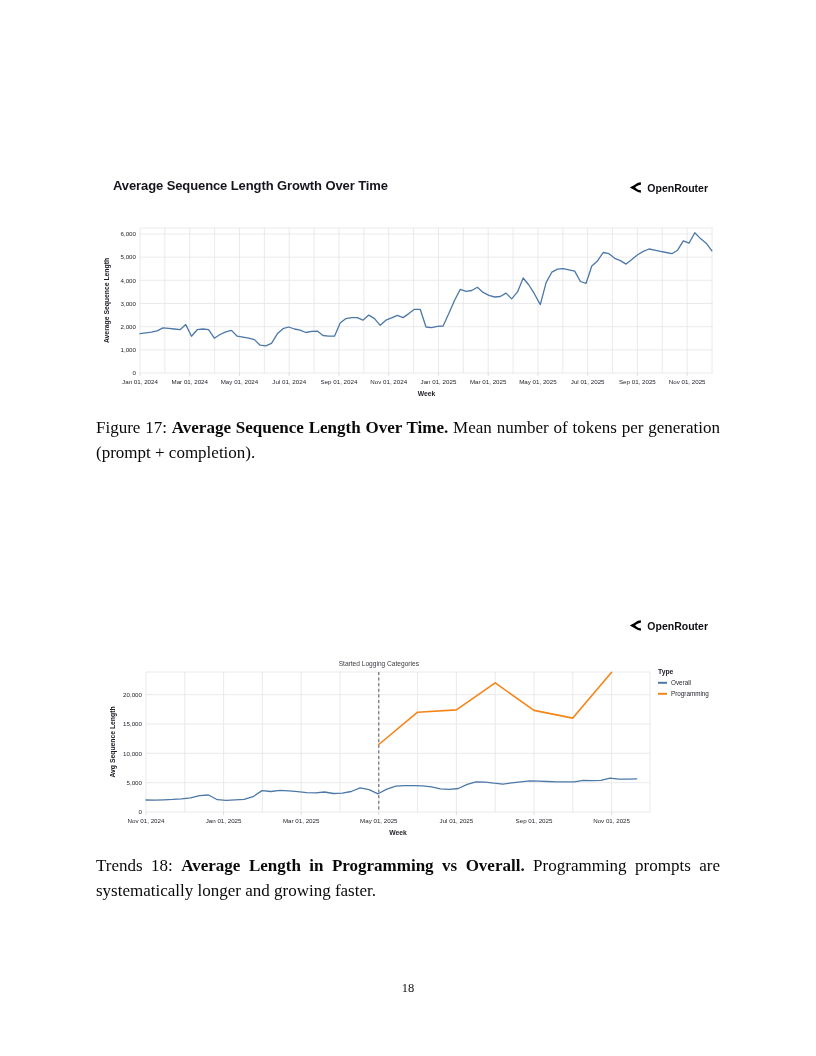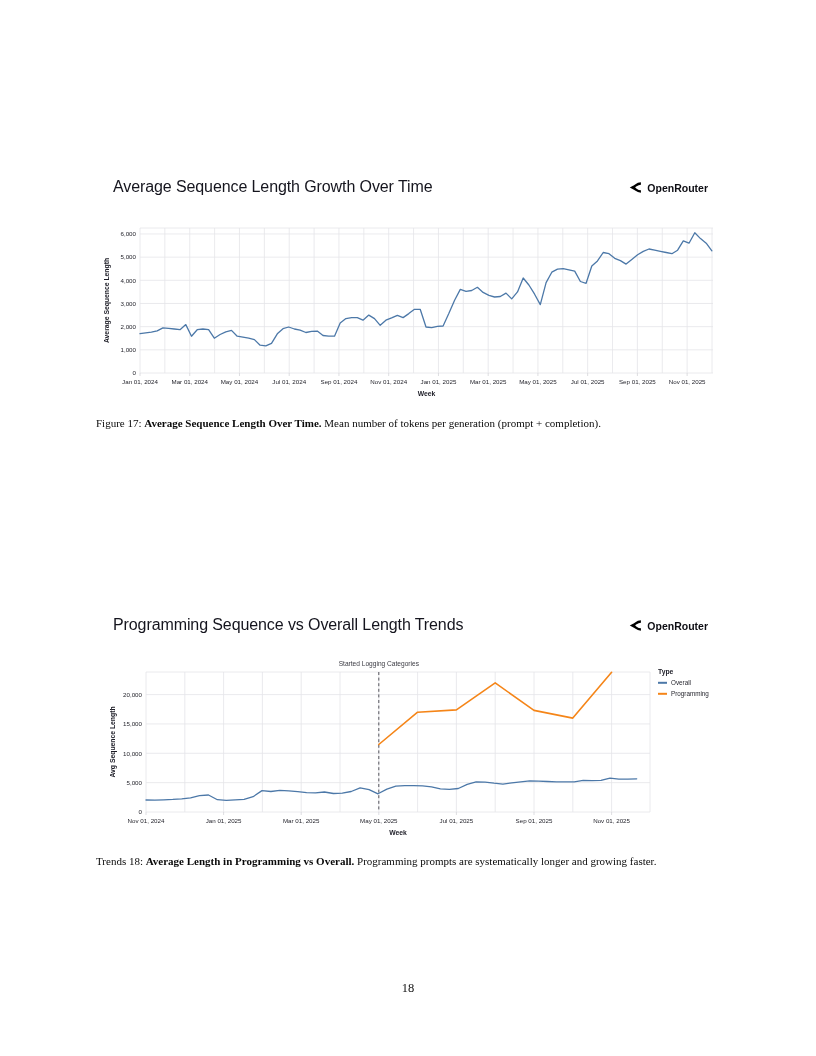--- a/index.html
+++ b/index.html
@@ -1,26 +1,26 @@
 <!DOCTYPE html>
 <html><head>
 <meta charset="utf-8">
 <style>
   html,body{margin:0;padding:0;background:#ffffff;}
   .sheet{position:relative;width:816px;height:1056px;background:#ffffff;overflow:hidden;
          font-family:"Liberation Sans",sans-serif;}
   .figure{position:absolute;left:96px;width:624px;height:310px;}
-  .chart-title{position:absolute;left:17px;top:8px;margin:0;font-size:16px;font-weight:400;
+  .chart-title{position:absolute;left:17px;top:8px;margin:0;font-size:13px;font-weight:700;
                color:#15151e;letter-spacing:-0.1px;font-family:"Liberation Sans",sans-serif;}
   .brand{position:absolute;right:12px;top:11px;display:flex;align-items:center;gap:5px;}
   .brand-icon{width:13px;height:13px;display:block;}
   .brand-name{font-size:10.5px;font-weight:600;color:#0e0e14;}
   .chart-canvas{position:absolute;left:0;top:0;}
   .caption{position:absolute;left:0;top:246px;width:624px;margin:0;text-align:justify;
-           font-family:"Liberation Serif",serif;font-size:11px;line-height:1.45;color:#0a0a0a;}
+           font-family:"Liberation Serif",serif;font-size:17px;line-height:1.45;color:#0a0a0a;}
   .caption b{font-weight:700;}
   .page-number{position:absolute;left:0;top:981px;width:100%;text-align:center;
                font-family:"Liberation Serif",serif;font-size:12.5px;color:#111;}
   
   .grid{stroke:#e5e5e9;stroke-width:0.8;}
   .stub{stroke:#d4d4d9;stroke-width:0.8;}
   .tick{font-size:6.2px;fill:#26262e;font-family:"Liberation Sans",sans-serif;}
   .axis-title{font-size:6.8px;font-weight:700;fill:#1c1c26;font-family:"Liberation Sans",sans-serif;}
   .anno{font-size:6.6px;fill:#3a3a42;font-family:"Liberation Sans",sans-serif;}
   .legend-title{font-size:6.8px;font-weight:700;fill:#1c1c26;font-family:"Liberation Sans",sans-serif;}
@@ -104,21 +104,20 @@
         <text x="541.4000000000001" y="213.5" text-anchor="middle" class="tick">Sep 01, 2025</text>
         <line x1="591.14" x2="591.14" y1="203" y2="206" class="stub"></line>
         <text x="591.14" y="213.5" text-anchor="middle" class="tick">Nov 01, 2025</text>
         <text x="330.5" y="226" text-anchor="middle" class="axis-title">Week</text>
         <text x="13" y="130.5" text-anchor="middle" class="axis-title" transform="rotate(-90 13 130.5)">Average Sequence Length</text>
       </svg>
     <p class="caption"><span>Figure 17: </span><b>Average Sequence Length Over Time.</b><span> Mean number of tokens per generation (prompt + completion).</span></p>
   </section>
 
   <section class="figure" style="top:608px">
-    <h2 class="chart-title">Programming Sequence vs Overall Length Trends</h2>
     <div class="brand">
       <svg class="brand-icon" viewBox="0 0 24 24">
         <path d="M22 4.6 C15.2 4.6 13.6 7.8 10.2 9.8 L6.2 12 L10.2 14.2 C13.6 16.2 15.2 19.4 22 19.4" fill="none" stroke="#000000" stroke-width="4.6"></path>
       </svg>
       <span class="brand-name">OpenRouter</span>
     </div>
     <svg class="chart-canvas" id="chart-svg-1" width="624" height="236">
         <line x1="50" x2="50" y1="64" y2="204" class="grid"></line>
         <line x1="88.8" x2="88.8" y1="64" y2="204" class="grid"></line>
         <line x1="127.6" x2="127.6" y1="64" y2="204" class="grid"></line>

